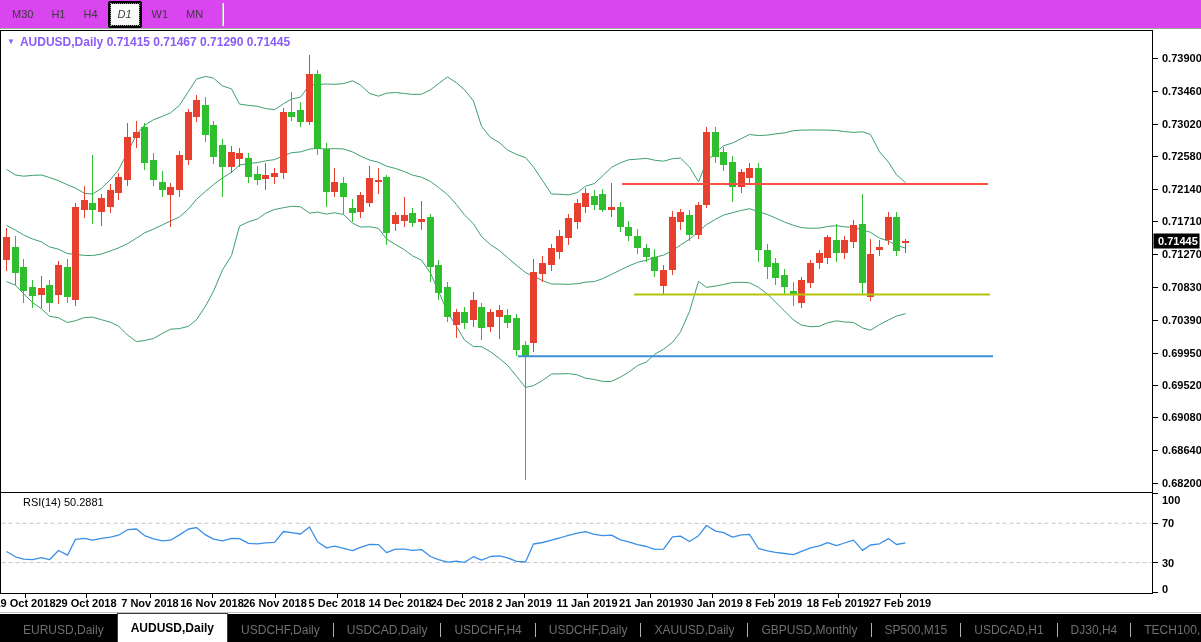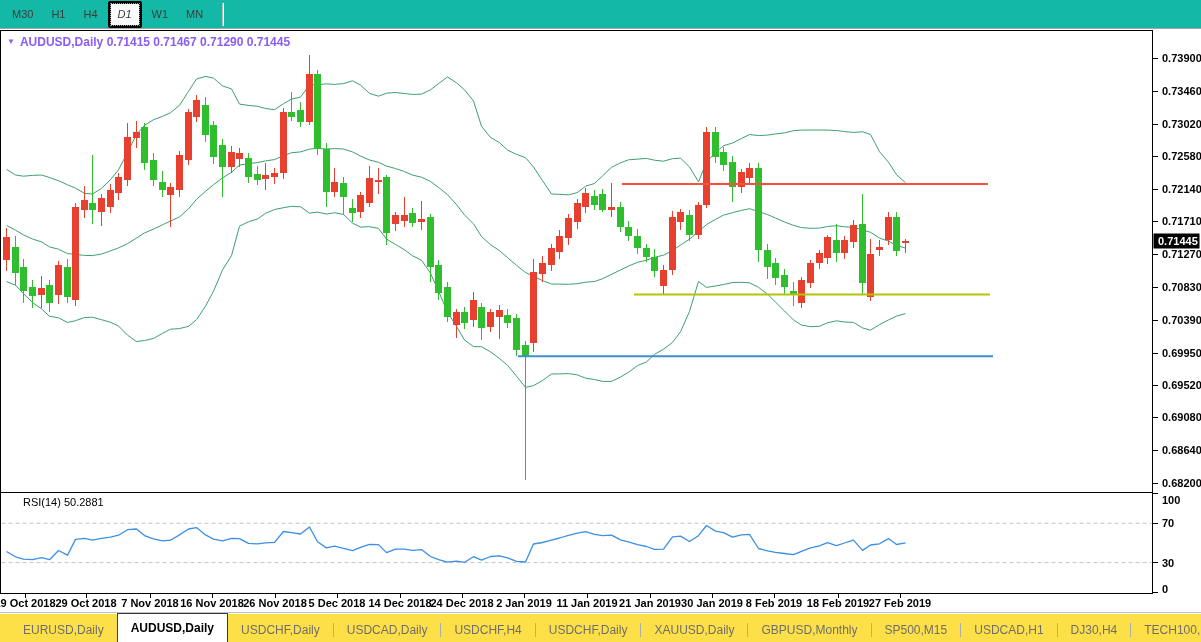--- a/index.html
+++ b/index.html
@@ -4,21 +4,21 @@
 <style>
   html,body{margin:0;padding:0;}
   body{
     width:1201px;height:642px;position:relative;overflow:hidden;
     background:#ffffff;font-family:"Liberation Sans",sans-serif;
     -webkit-font-smoothing:none;
   }
   
   .toolbar{
     position:absolute;top:0;left:0;width:100%;height:29px;box-sizing:border-box;
-    background:#14b8a6;border-bottom:1px solid #a6a6a6;
+    background:#d946ef;border-bottom:1px solid #a6a6a6;
     display:flex;align-items:center;padding-left:3px;z-index:3;
   }
   .tf-btn{
     height:21px;padding:0 7px;margin:0 1px;font-size:11px;color:#3c3c3c;
     display:flex;align-items:center;border:1px solid transparent;border-radius:2px;
     cursor:default;user-select:none;
   }
   .tf-btn.active{
     background:#fbfbfb;border:3px solid #000000;
     outline:1px dotted #9a9a9a;outline-offset:-3px;font-style:italic;
@@ -33,21 +33,21 @@
   .rsi-label{
     position:absolute;top:496px;left:23px;z-index:2;
     font-size:11px;font-weight:400;color:#000;
   }
   
   #chart-svg{position:absolute;top:0;left:0;z-index:1;}
   #chart-svg text{font-family:"Liberation Sans",sans-serif;font-size:11px;font-weight:700;fill:#000;}
   
   .tabbar{
     position:absolute;left:0;bottom:0;width:100%;height:30px;box-sizing:border-box;
-    background:#fde047;border-top:1px solid #c2c2c2;box-shadow:inset 0 1px 0 #ffffff;
+    background:#000000;border-top:1px solid #c2c2c2;box-shadow:inset 0 1px 0 #ffffff;
     display:flex;align-items:flex-end;padding-left:10px;z-index:3;
   }
   .tab{
     height:23px;line-height:23px;padding:0 13px;font-size:12px;color:#6e6e6e;
     white-space:nowrap;cursor:default;user-select:none;
   }
   .tab.active{
     background:#ffffff;border:1px solid #3a3a3a;border-bottom:none;
     font-weight:700;color:#000;height:28px;line-height:28px;
   }

